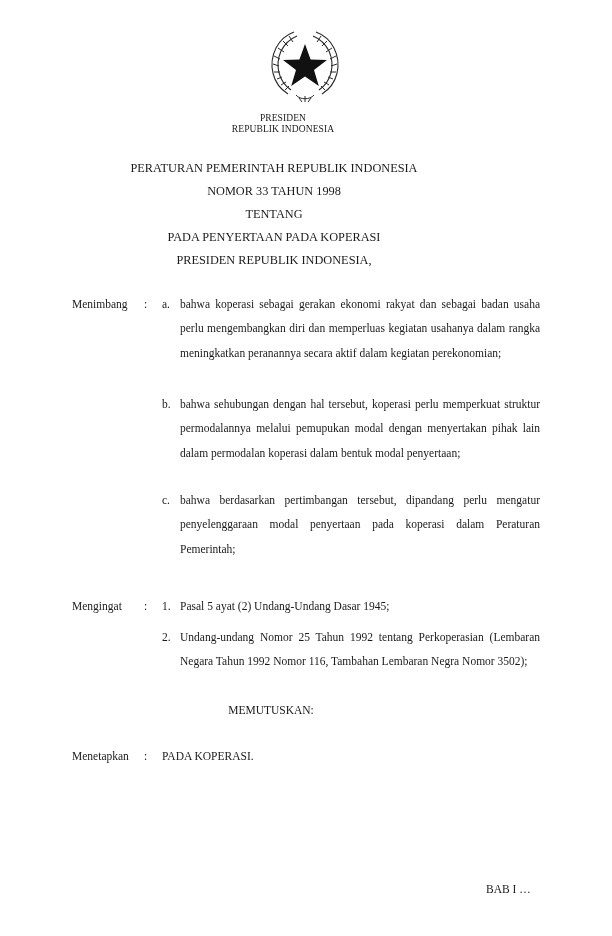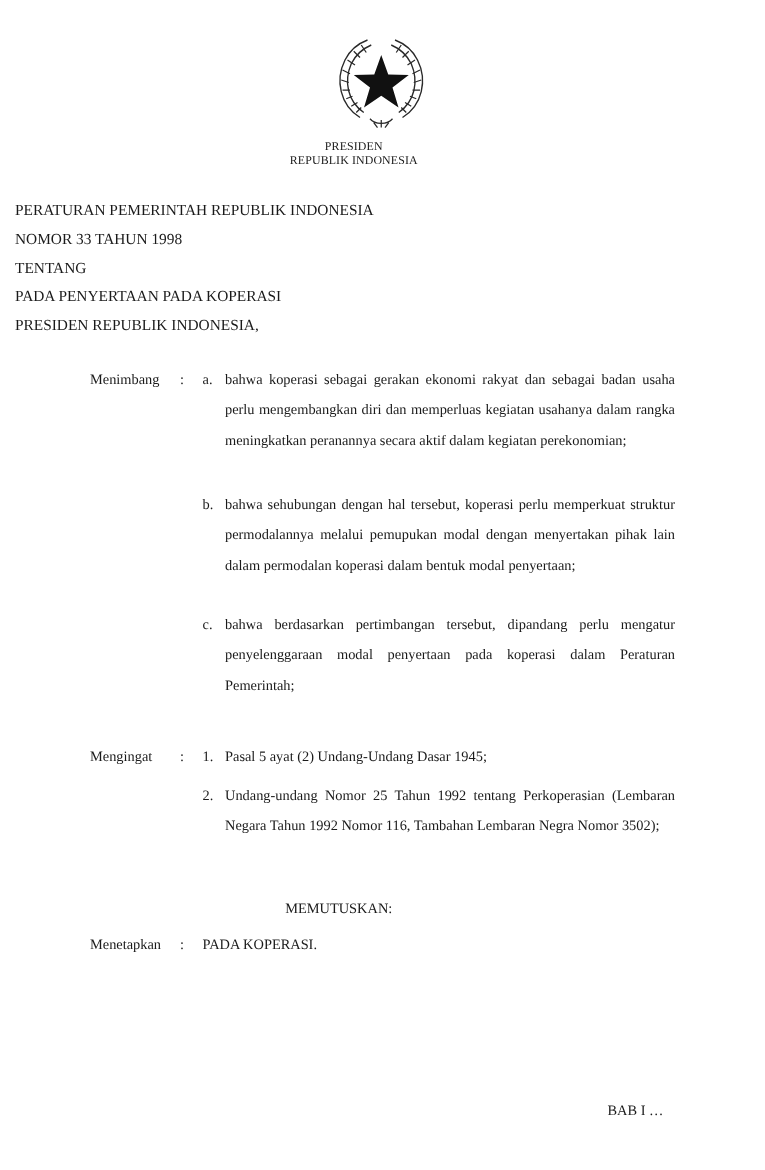--- a/index.html
+++ b/index.html
@@ -9,36 +9,36 @@
     color: #1a1a1a;
   }
   .emblem { position: absolute; left: 266px; top: 28px; width: 78px; height: 76px; }
   .emblem-caption {
     position: absolute; left: 0; width: 544px; text-align: center;
     font-size: 9.5px; line-height: 11px; letter-spacing: 0.1px; margin-left: 11px;
   }
   .cap1 { top: 113px; }
   .cap2 { top: 124px; font-family: Liberation Serif, serif; }
   .title-line {
-    position: absolute; left: 12px; width: 548px; 
+    position: absolute; left: 0; width: 548px; text-align: center;
     font-size: 12.3px; line-height: 14px;
   }
   .label {
     position: absolute; left: 72px; font-size: 11.5px; line-height: 14px; text-align: center;
   }
   .colon { position: absolute; font-size: 11.5px; line-height: 14px; }
   .marker { position: absolute; font-size: 11.5px; line-height: 14px; }
   .para {
     position: absolute; left: 180px; width: 360px;
     font-size: 11.5px; line-height: 24.4px;
     text-align: justify;
   }
   .center-line {
     position: absolute; left: 0; width: 542px; text-align: center;
-    font-size: 11.5px; line-height: 14px; margin-top: 17px;
+    font-size: 11.5px; line-height: 14px;
   }
   .bab {
     position: absolute; left: 486px; top: 846px;
     font-size: 11.5px; line-height: 14px; margin-top: 36px;
   }
   .netapkan {
     position: absolute; left: 162px; width: 378px;
     font-size: 11.5px; line-height: 24.4px;
     text-align: justify; text-align-last: left;
   }

